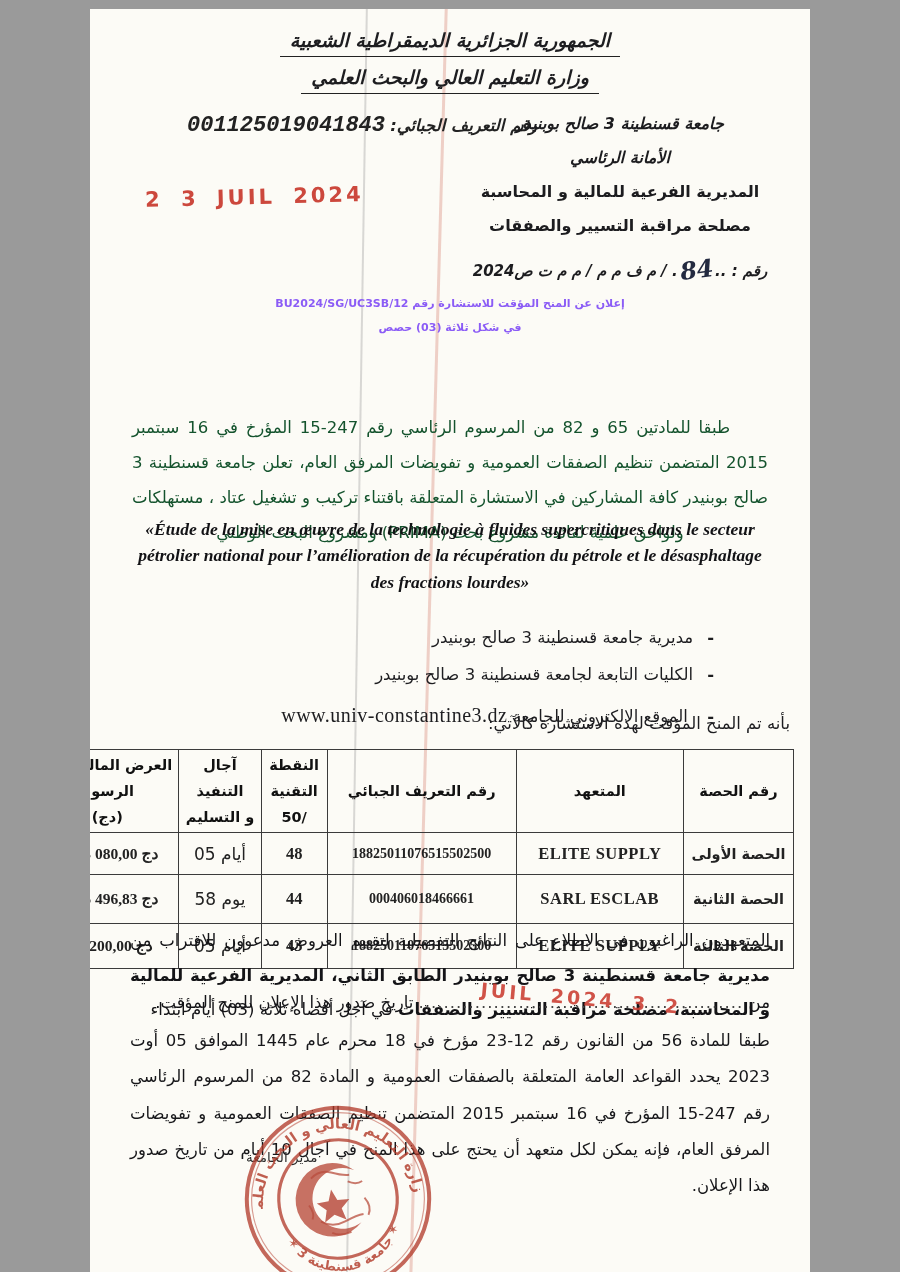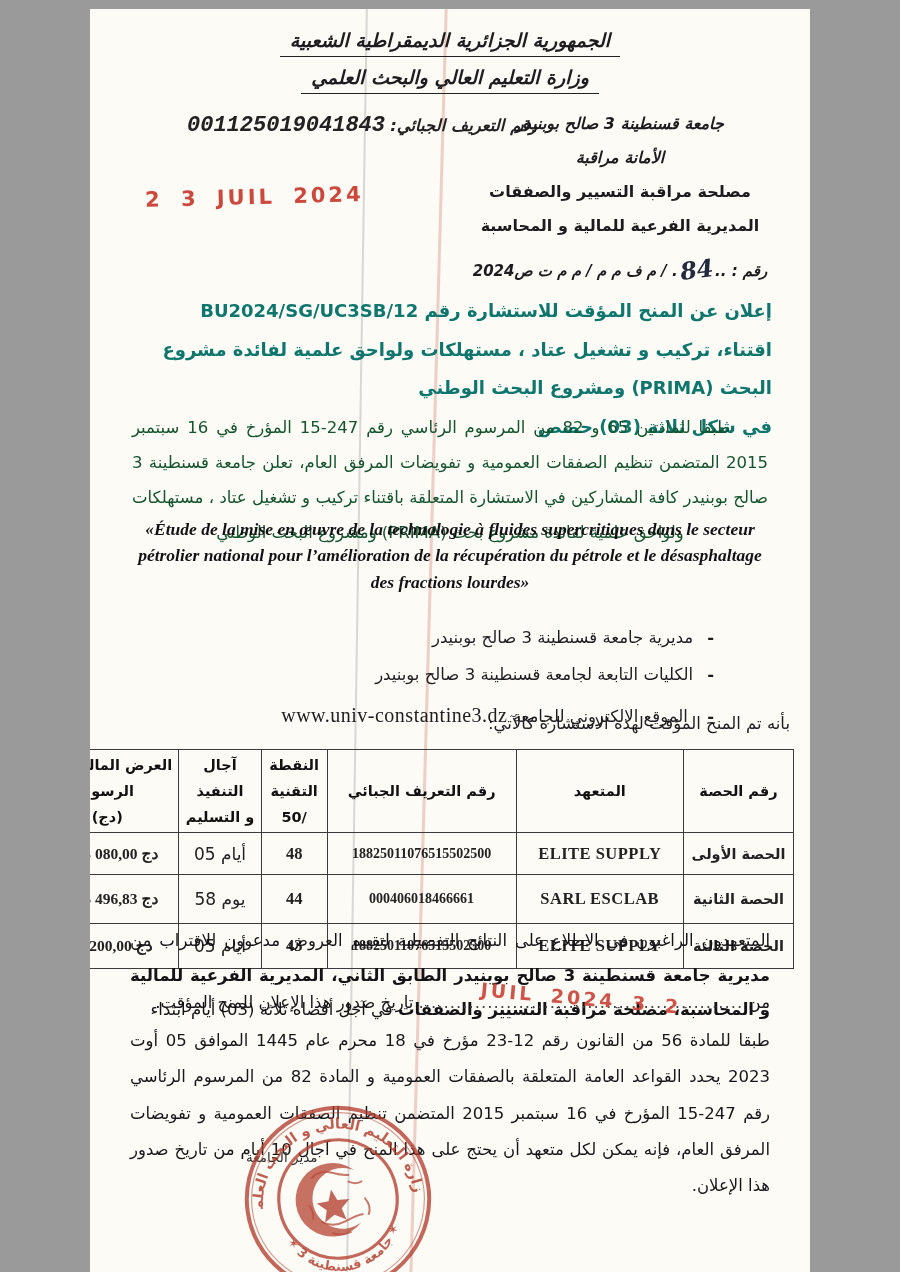--- a/index.html
+++ b/index.html
@@ -29,22 +29,22 @@
   
   .rightinfo{position:absolute;top:98px;right:14px;width:352px;direction:rtl;text-align:center;
              font-size:16px;line-height:2.12;color:#1c1c1f;}
   .rightinfo .cal{font-style:italic;font-weight:600;}
   .rightinfo .bld{font-weight:bold;}
   .refline{font-style:italic;font-weight:600;font-size:15px;white-space:nowrap;}
   .refnum{display:inline-block;font-family:"DejaVu Serif",serif;font-size:24px;font-weight:bold;
           transform:rotate(-7deg) translateY(2px);color:#232a40;padding:0 2px;}
 
   
-  .announce{position:absolute;top:283px;left:38px;right:38px;direction:rtl;
-            font-weight:bold;font-size:18px;line-height:2.15;color:#0f766e;}
+  .announce{position:absolute;top:283px;left:38px;right:38px;direction:rtl;text-align:center;
+            font-weight:bold;font-size:11px;line-height:2.15;color:#8b5cf6;}
 
   
   .para1{position:absolute;top:402px;left:42px;right:42px;direction:rtl;text-align:justify;
          text-align-last:center;font-size:16.5px;line-height:2.12;text-indent:38px;color:#14532d;}
 
   
   .french{position:absolute;top:507px;left:48px;right:48px;text-align:center;
           font-family:"Liberation Serif",serif;font-style:italic;font-weight:bold;
           font-size:17.5px;line-height:1.5;color:#121215;}
 
@@ -106,31 +106,30 @@
 
   <div class="taxline">
     <span class="lbl">رقم التعريف الجبائي:</span>
     <span class="val">001125019041843</span>
   </div>
 
   <div class="datestamp1">2 3 JUIL 2024</div>
 
   <div class="rightinfo">
     <div class="cal">جامعة قسنطينة 3 صالح بوبنيدر</div>
-    <div class="cal">الأمانة مراقبة</div>
+    <div class="cal">الأمانة الرئاسي</div>
+    <div class="bld">المديرية الفرعية للمالية و المحاسبة</div>
     <div class="bld">مصلحة مراقبة التسيير والصفقات</div>
-    <div class="bld">المديرية الفرعية للمالية و المحاسبة</div>
     <div class="refline">
       <span>رقم : ..</span><span class="refnum">84</span><span>. / م ف م م / م م ت ص2024</span>
     </div>
   </div>
 
   <div class="announce">
     <div>إعلان عن المنح المؤقت للاستشارة رقم BU2024/SG/UC3SB/12</div>
-    <div>اقتناء، تركيب و تشغيل عتاد ، مستهلكات ولواحق علمية لفائدة مشروع البحث (PRIMA) ومشروع البحث الوطني</div>
     <div>في شكل ثلاثة (03) حصص</div>
   </div>
 
   <div class="para1">طبقا للمادتين 65 و 82 من المرسوم الرئاسي رقم 247-15 المؤرخ في 16 سبتمبر 2015 المتضمن تنظيم الصفقات العمومية و تفويضات المرفق العام، تعلن جامعة قسنطينة 3 صالح بوبنيدر كافة المشاركين في الاستشارة المتعلقة باقتناء تركيب و تشغيل عتاد ، مستهلكات ولواحق علمية لفائدة مشروع بحث (PRIMA) ومشروع البحث الوطني</div>
 
   <div class="french">«Étude de la mise en œuvre de la technologie à fluides supercritiques dans le secteur pétrolier national pour l’amélioration de la récupération du pétrole et le désasphaltage des fractions lourdes»</div>
 
 
   <div class="bullets">
     <div class="bi">مديرية جامعة قسنطينة 3 صالح بوبنيدر</div>

